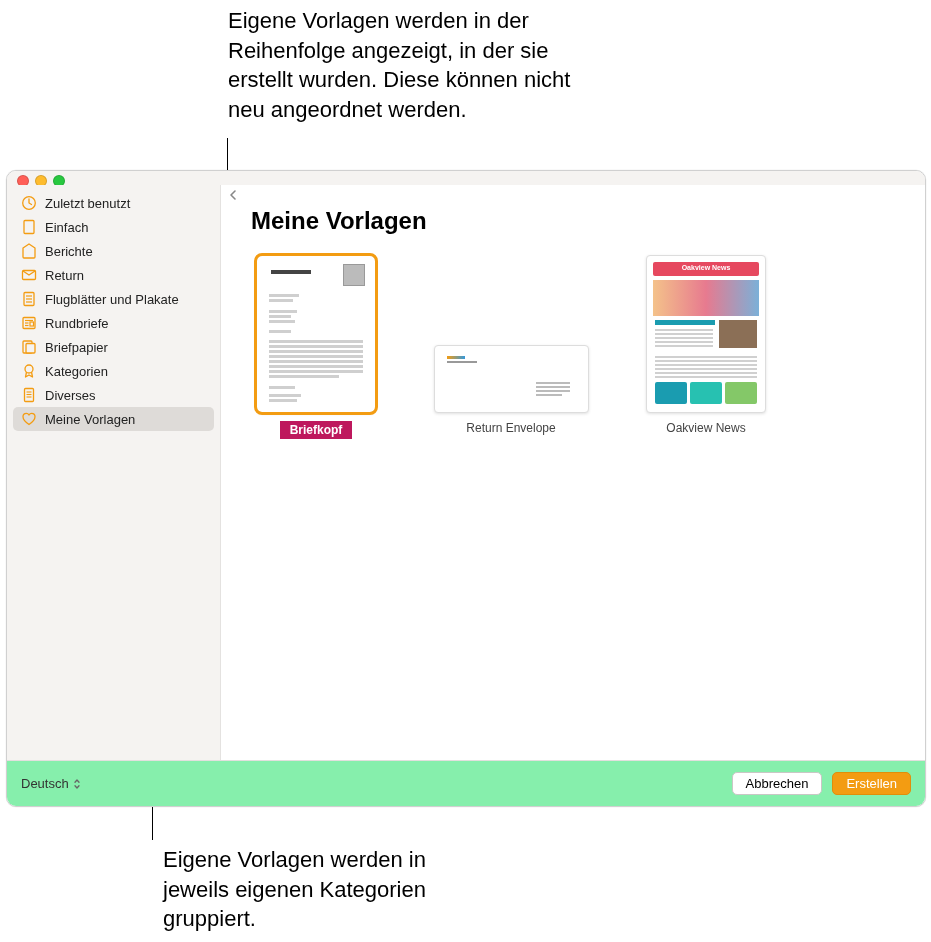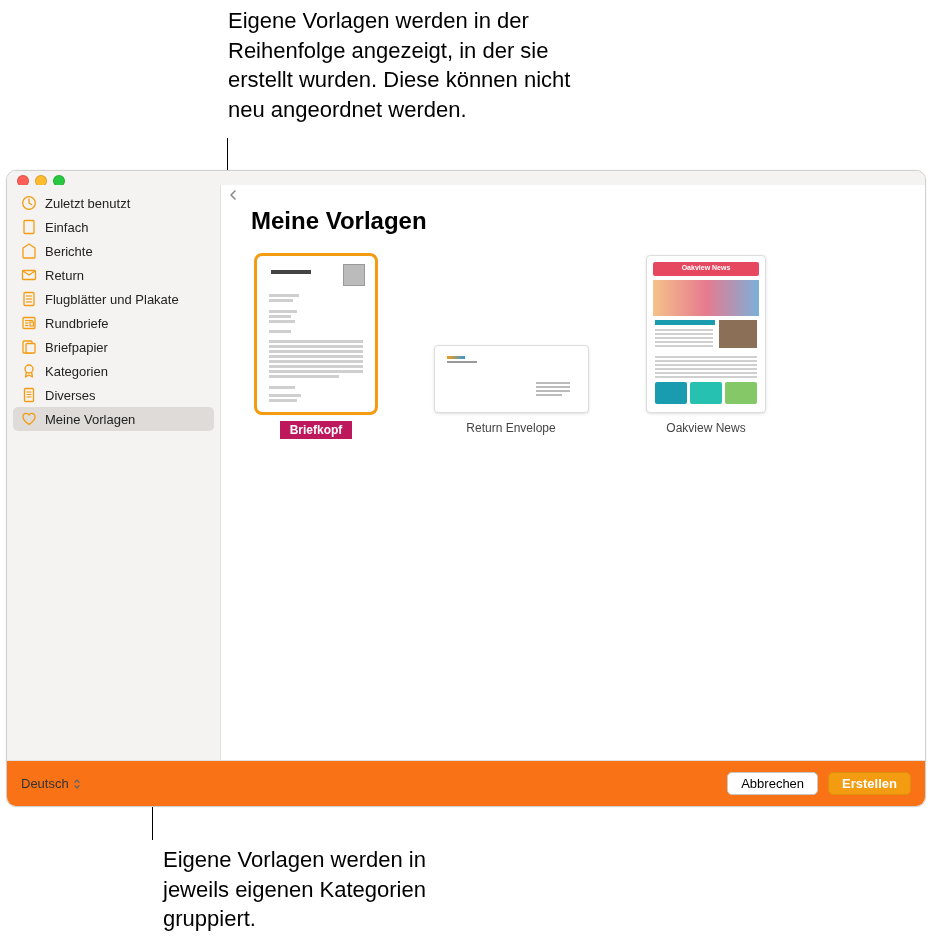--- a/index.html
+++ b/index.html
@@ -184,21 +184,21 @@
   .t3-name{position:absolute;top:15px;left:12px;width:30px;height:2px;background:#999;}
   .t3-addr{position:absolute;top:36px;right:18px;}
   .t3-addr div{width:34px;height:2px;background:#bbb;margin-bottom:2px;}
 
   .footer {
     height: 46px;
     border-top: 1px solid #e2e0de;
     display: flex;
     align-items: center;
     padding: 0 14px;
-    background: #f97316;
+    background: #86efac;
   }
   .lang-select {
     font-size: 13px;
     color: #333;
     display: flex; align-items:center; gap:4px;
     cursor: default;
   }
   .lang-select .chevrons { font-size:9px; line-height:6px; color:#666;}
   .footer-spacer { flex:1; }
   .btn {
@@ -207,21 +207,21 @@
     border-radius: 5px;
     border: 1px solid #c9c7c5;
     background: #fff;
     margin-left: 10px;
     cursor: default;
   }
   .btn.primary {
     background: #f39c12;
     border-color: #e08e0b;
     color: #fff;
-    font-weight: 700;
+    font-weight: 400;
   }
 </style>
 </head>
 <body>
 
 <div class="callout-top">Eigene Vorlagen werden in der Reihenfolge angezeigt, in der sie erstellt wurden. Diese können nicht neu angeordnet werden.</div>
 <div class="callout-line-top"></div>
 <div class="callout-bottom">Eigene Vorlagen werden in jeweils eigenen Kategorien gruppiert.</div>
 <div class="callout-line-bottom"></div>
 

